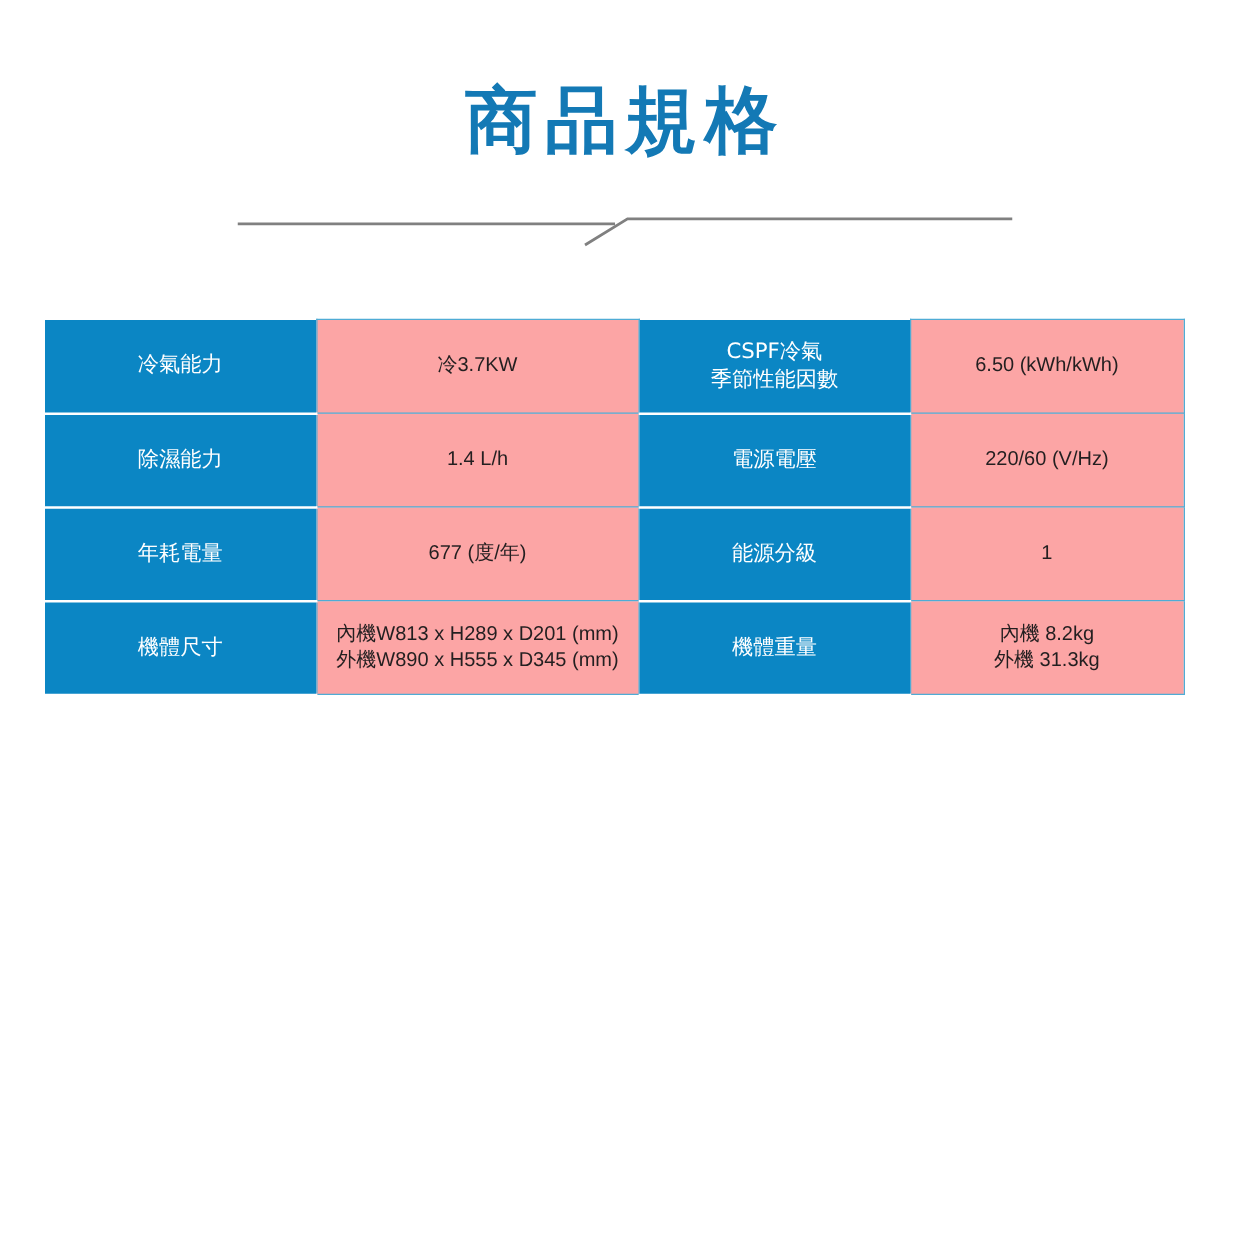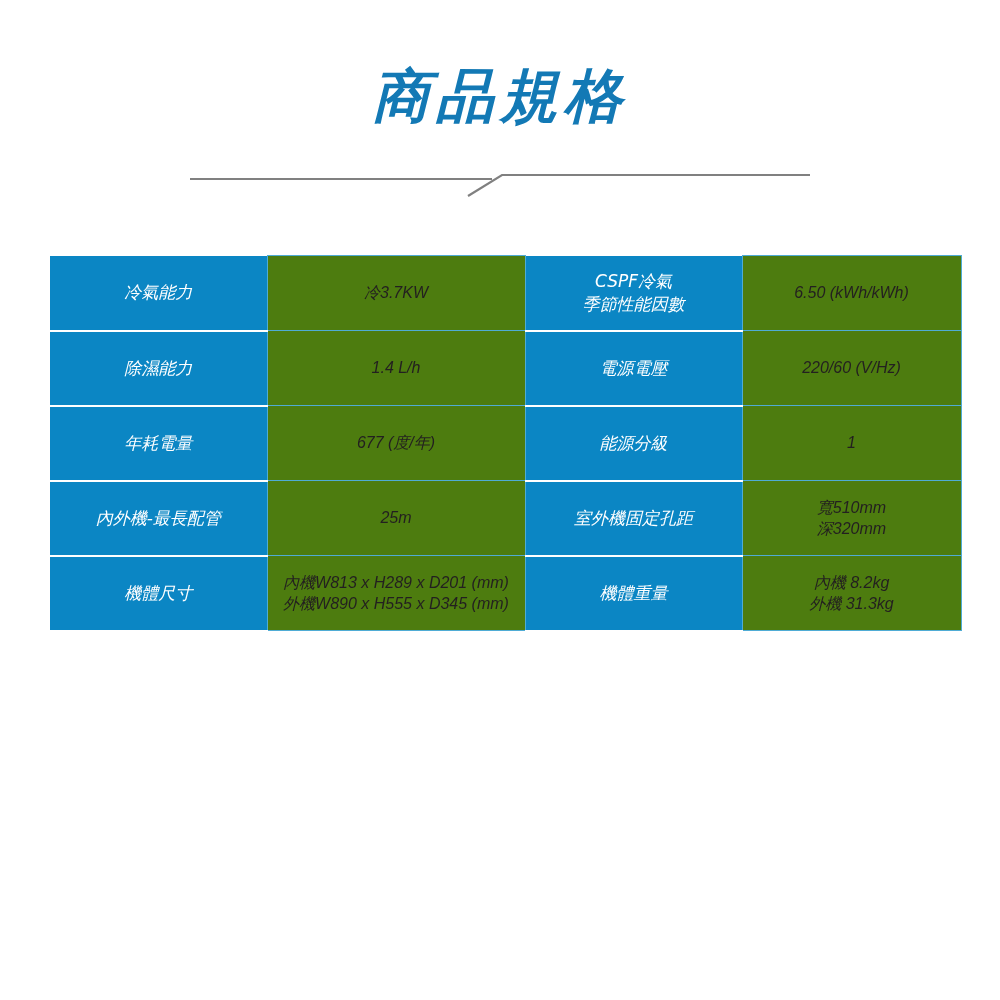--- a/index.html
+++ b/index.html
@@ -14,21 +14,20 @@
     font-family: "Liberation Sans", "DejaVu Sans", sans-serif;
     overflow: hidden;
     position: relative;
   }
 
   .page {
     position: relative;
     width: 1000px;
     height: 1000px;
     box-sizing: border-box;
-    font-style: italic;
   }
 
   
   .title-block {
     position: absolute;
     top: 66px;
     left: 0;
     width: 1000px;
     text-align: center;
   }
@@ -48,21 +47,21 @@
     top: 158px;
     left: 190px;
     width: 620px;
     height: 40px;
   }
   .divider svg { display: block; }
 
   
   .spec-table {
     position: absolute;
-    left: 50px;
+    left: 36px;
     top: 255px;
     width: 911px;
     border-collapse: collapse;
     table-layout: fixed;
   }
   .spec-table tr { height: 75px; }
 
   .spec-table td {
     padding: 2px 6px;
     vertical-align: middle;
@@ -78,21 +77,21 @@
     font-size: 17px;
     border-top: 2px solid #ffffff;
     border-bottom: 2px solid #ffffff;
     border-left: 0;
     border-right: 0;
     font-family: "DejaVu Sans", "Liberation Sans", sans-serif;
   }
   tr:first-child td.label { border-top: 0; }
 
   td.value {
-    background: #4d7c0f;
+    background: #fca5a5;
     color: #231f20;
     border: 1px solid #4facd5;
     font-size: 16px;
   }
 
   td.blank {
     background: #ffffff;
     border: 0;
   }
 
@@ -191,43 +190,20 @@
           </td>
           <td class="value">
             <div class="cell-lines">
               <span>1</span>
             </div>
           </td>
         </tr>
         <tr>
           <td class="label">
             <div class="cell-lines">
-              <span>內外機-最長配管</span>
-            </div>
-          </td>
-          <td class="value">
-            <div class="cell-lines">
-              <span>25m</span>
-            </div>
-          </td>
-          <td class="label">
-            <div class="cell-lines">
-              <span>室外機固定孔距</span>
-            </div>
-          </td>
-          <td class="value">
-            <div class="cell-lines">
-              <span>寬510mm</span>
-              <span>深320mm</span>
-            </div>
-          </td>
-        </tr>
-        <tr>
-          <td class="label">
-            <div class="cell-lines">
               <span>機體尺寸</span>
             </div>
           </td>
           <td class="value">
             <div class="cell-lines">
               <span>內機W813 x H289 x D201 (mm)</span>
               <span>外機W890 x H555 x D345 (mm)</span>
             </div>
           </td>
           <td class="label">

